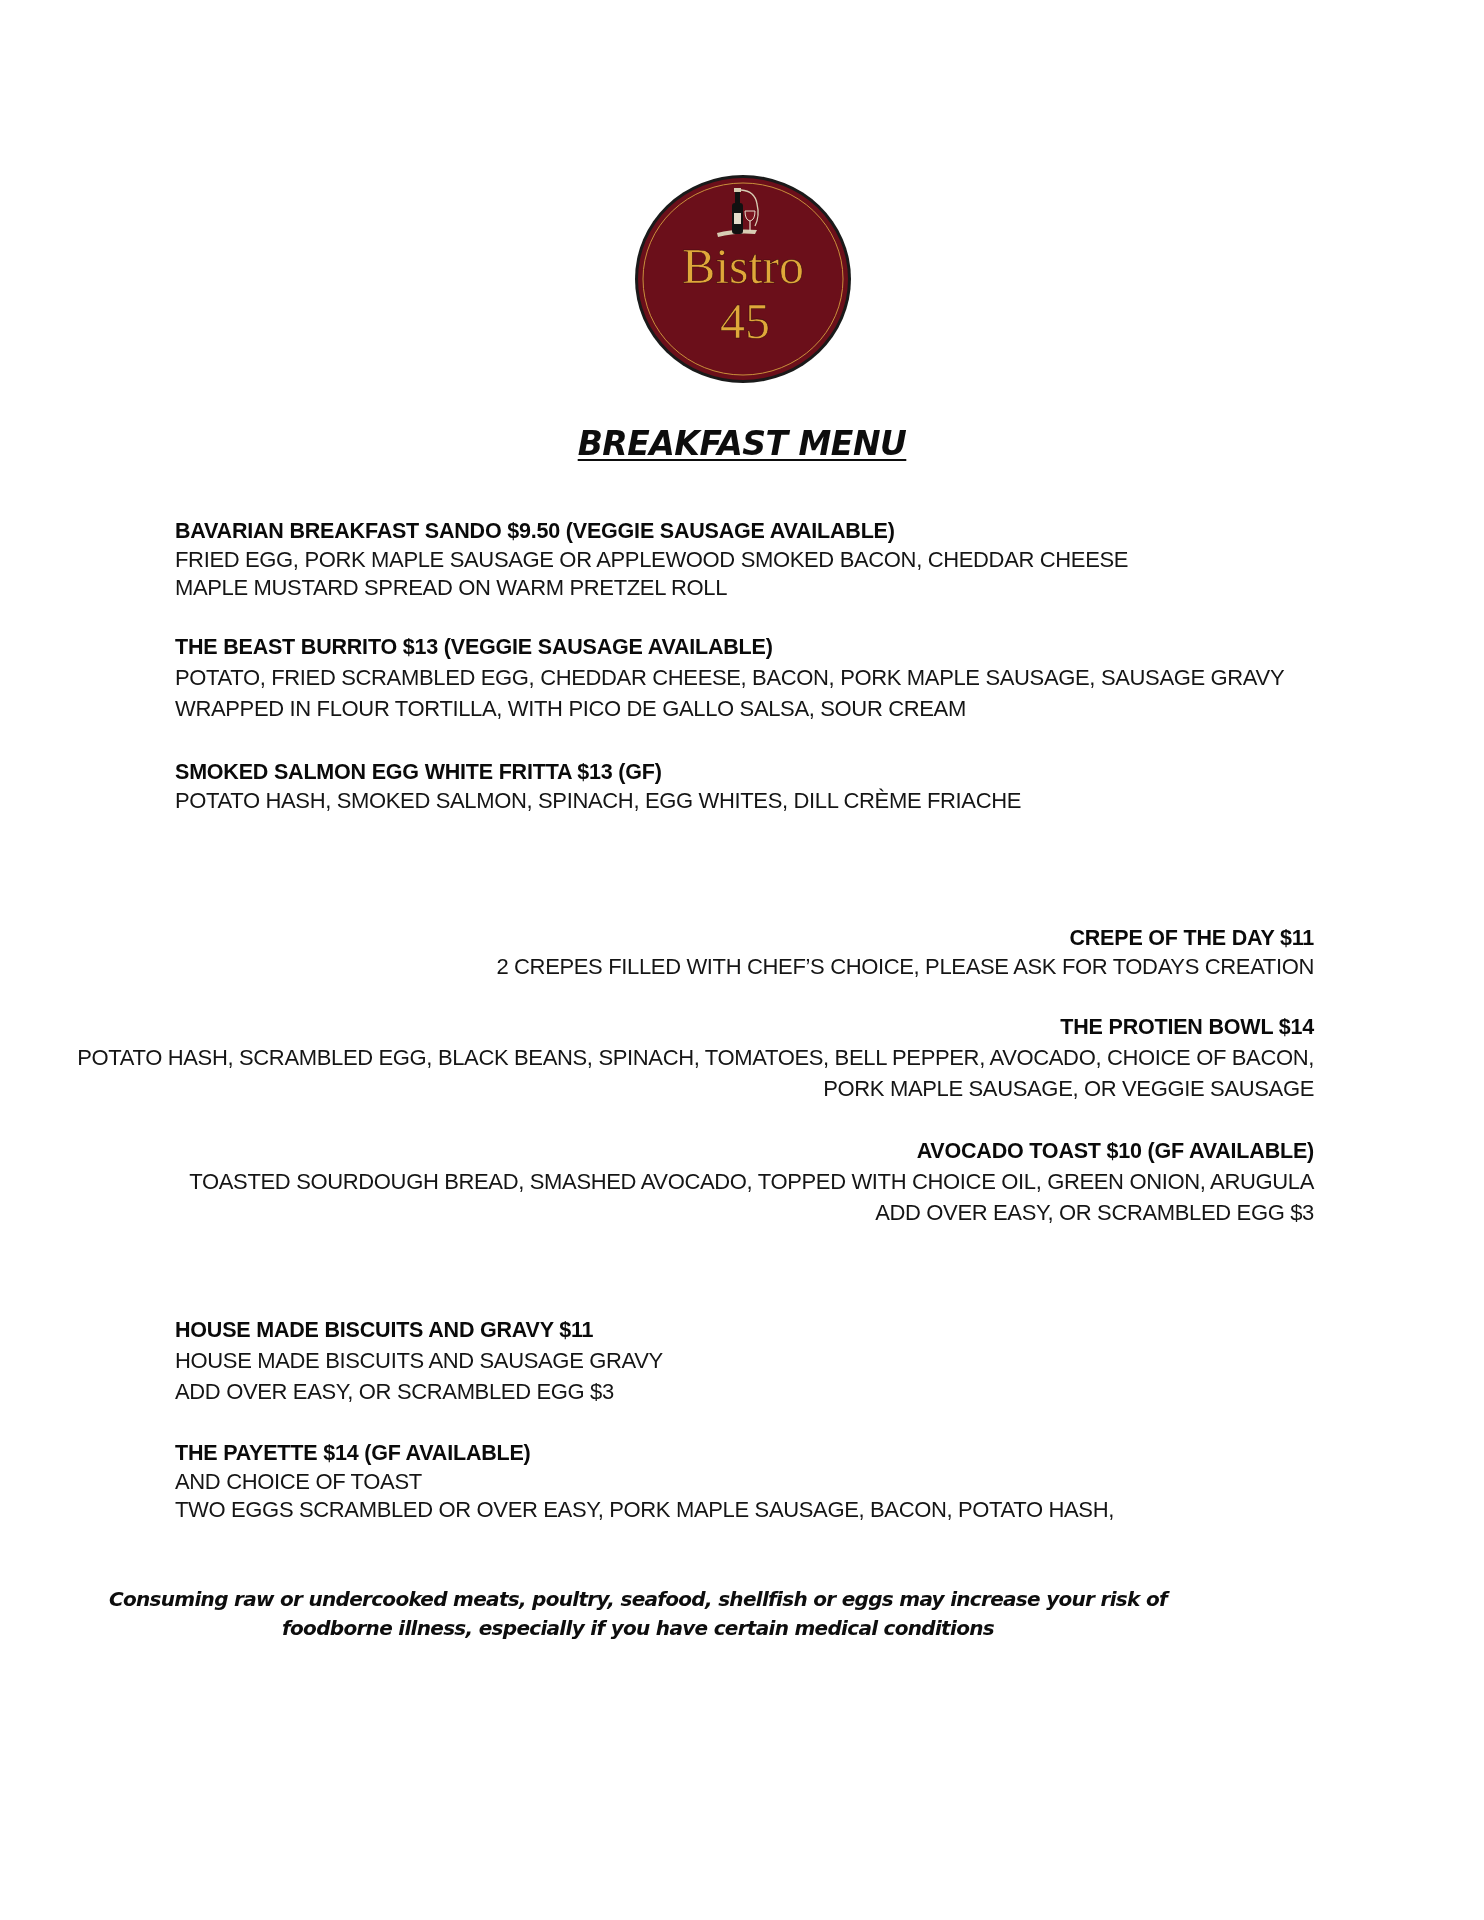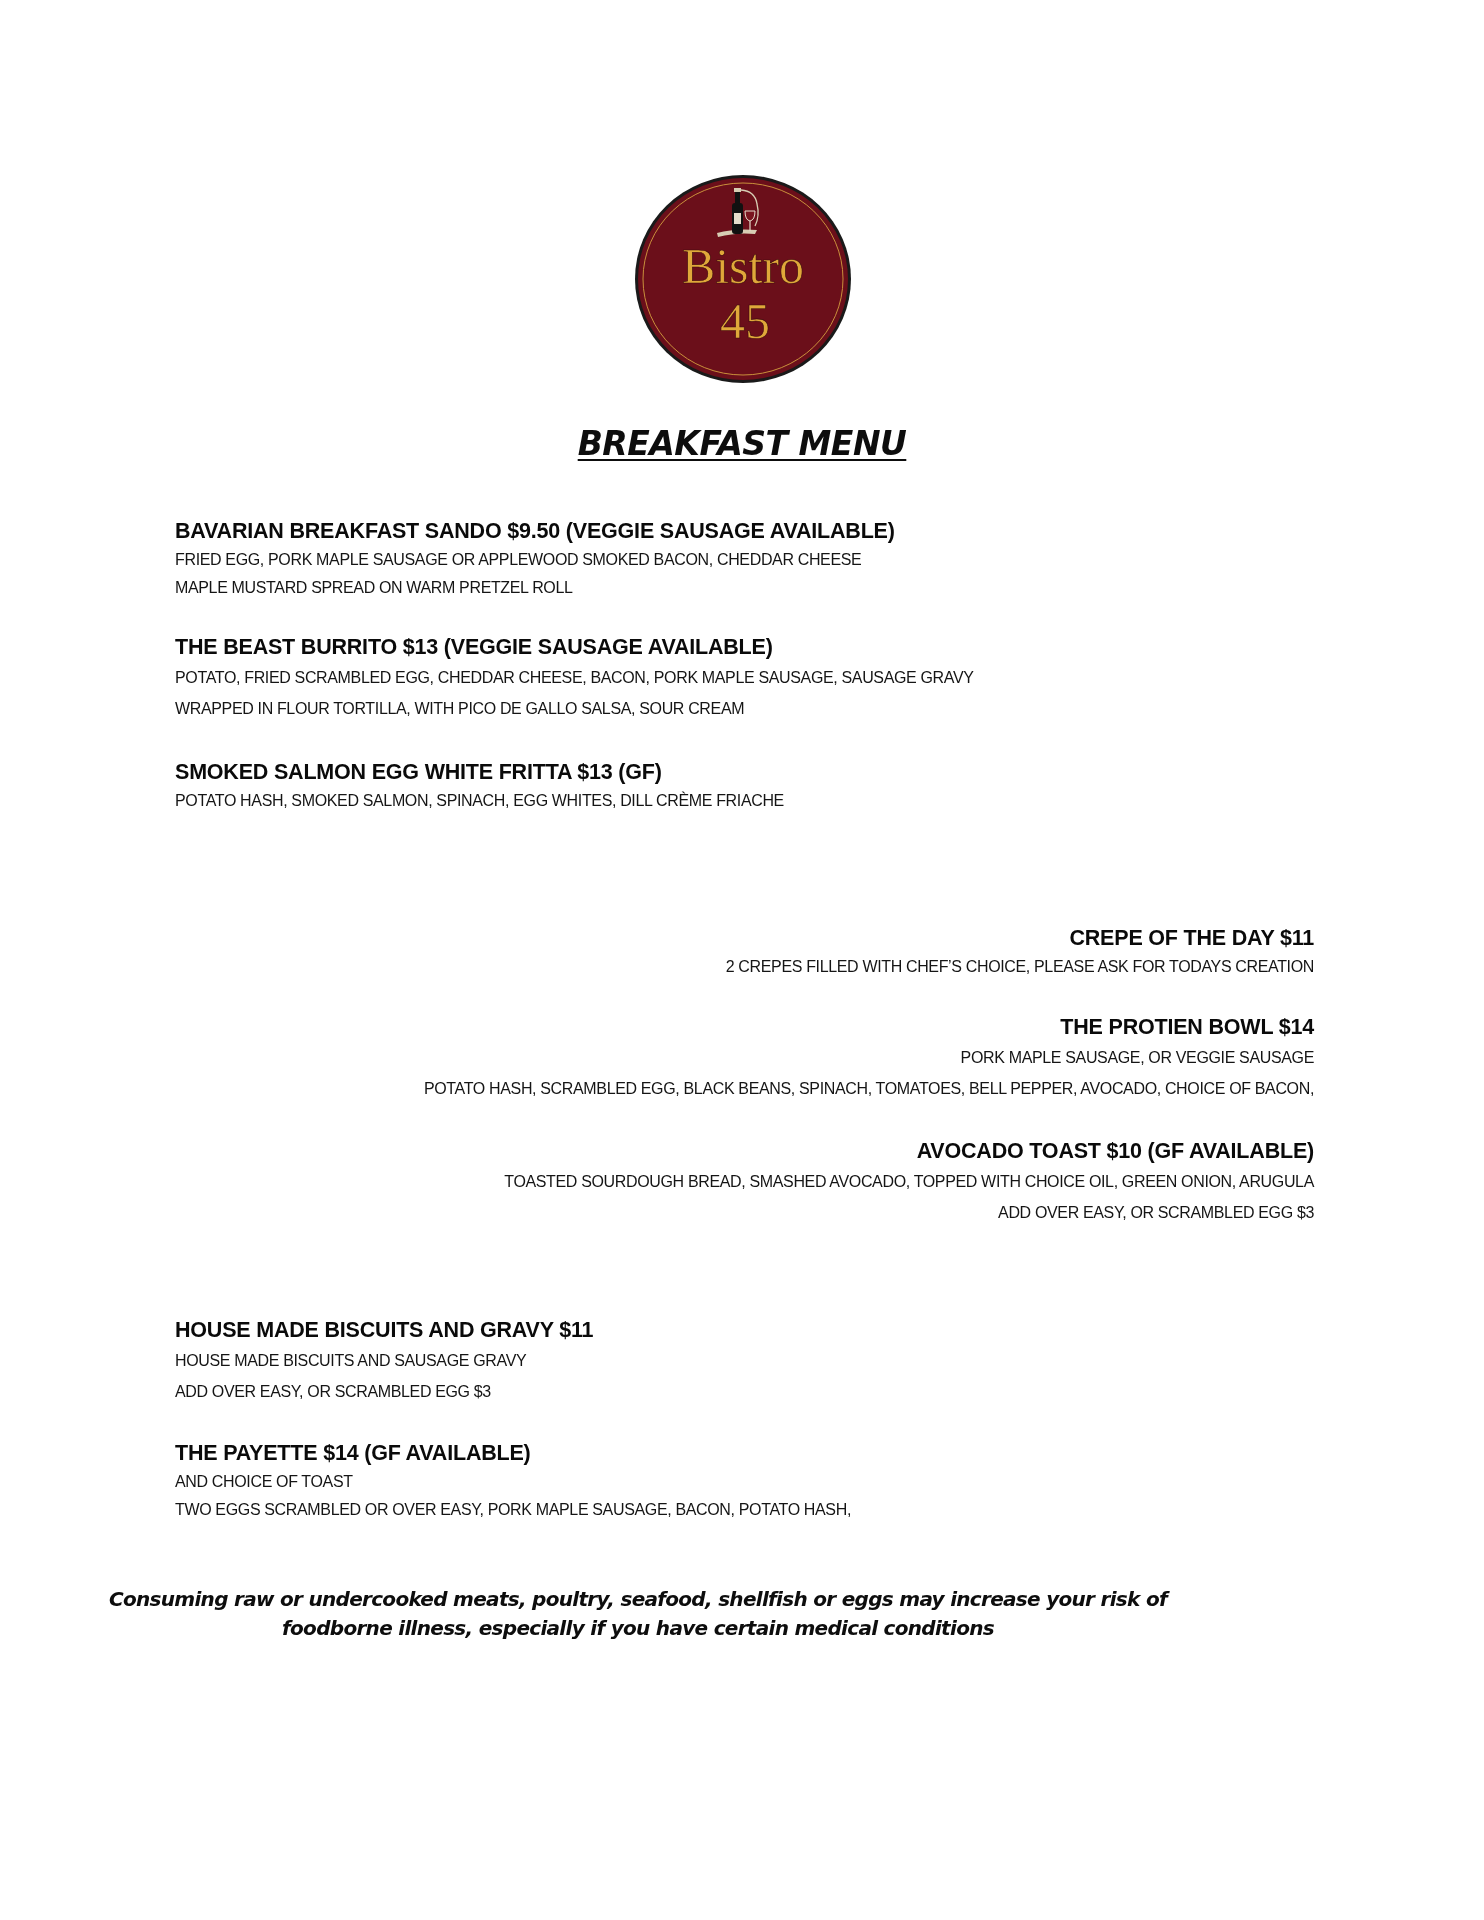--- a/index.html
+++ b/index.html
@@ -27,21 +27,21 @@
 
     .item { position: absolute; }
     .item.left { left: 175px; text-align: left; }
     .item.right { right: 170px; text-align: right; }
     .item-name {
       font-family: "Liberation Sans Narrow", "Liberation Sans", sans-serif;
       font-weight: bold; font-size: 21.5px; line-height: 30px;
       color: #0a0a0a; letter-spacing: -0.2px; white-space: nowrap;
     }
     .item-desc {
-      font-size: 16px; line-height: 31px; color: #151515;
+      font-size: 22px; line-height: 31px; color: #151515;
       white-space: nowrap; letter-spacing: -0.35px;
     }
     .item-desc.tight { line-height: 28px; }
 
     .disclaimer {
       position: absolute; left: 0; width: 1276px; top: 1585px;
       text-align: center;
       font-family: "DejaVu Sans", sans-serif;
       font-weight: bold; font-style: italic; font-size: 20px; line-height: 29px;
       color: #0d0d0d; letter-spacing: -0.7px;
@@ -93,22 +93,22 @@
   <div class="item-desc tight">POTATO HASH, SMOKED SALMON, SPINACH, EGG WHITES, DILL CRÈME FRIACHE</div>
 </div>
 
 <div class="item right" style="top:923px;">
   <div class="item-name">CREPE OF THE DAY $11</div>
   <div class="item-desc tight">2 CREPES FILLED WITH CHEF’S CHOICE, PLEASE ASK FOR TODAYS CREATION</div>
 </div>
 
 <div class="item right" style="top:1012px;">
   <div class="item-name">THE PROTIEN BOWL $14</div>
+  <div class="item-desc">POTATO HASH, SCRAMBLED EGG, BLACK BEANS, SPINACH, TOMATOES, BELL PEPPER, AVOCADO, CHOICE OF BACON,</div>
   <div class="item-desc">PORK MAPLE SAUSAGE, OR VEGGIE SAUSAGE</div>
-  <div class="item-desc">POTATO HASH, SCRAMBLED EGG, BLACK BEANS, SPINACH, TOMATOES, BELL PEPPER, AVOCADO, CHOICE OF BACON,</div>
 </div>
 
 <div class="item right" style="top:1136px;">
   <div class="item-name">AVOCADO TOAST $10 (GF AVAILABLE)</div>
   <div class="item-desc">TOASTED SOURDOUGH BREAD, SMASHED AVOCADO, TOPPED WITH CHOICE OIL, GREEN ONION, ARUGULA</div>
   <div class="item-desc">ADD OVER EASY, OR SCRAMBLED EGG $3</div>
 </div>
 
 <div class="item left" style="top:1315px;">
   <div class="item-name">HOUSE MADE BISCUITS AND GRAVY $11</div>

